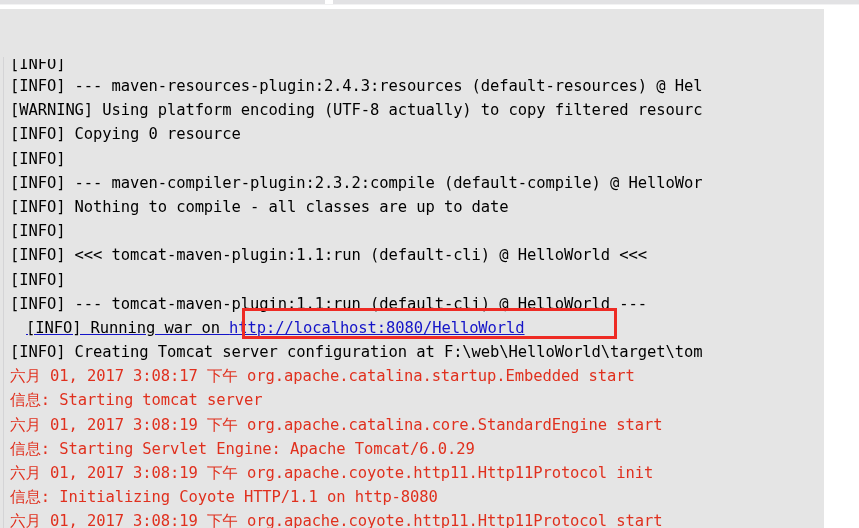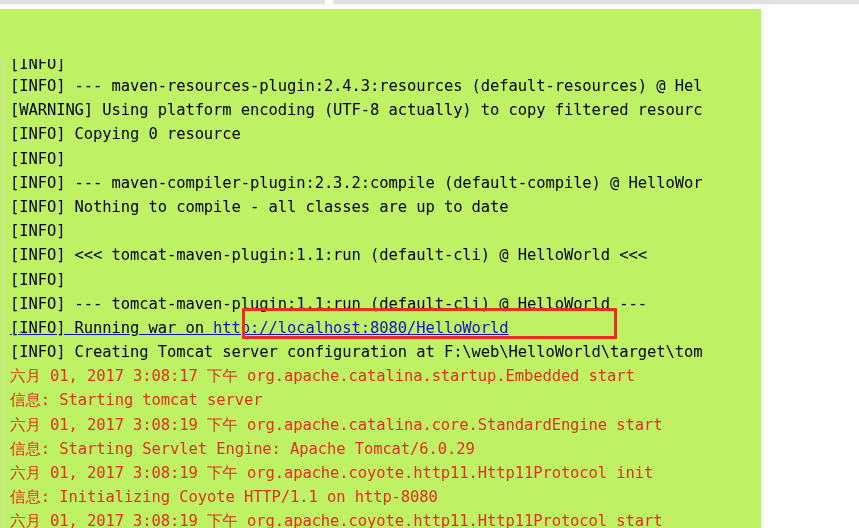--- a/index.html
+++ b/index.html
@@ -47,23 +47,23 @@
     width: 859px;
     height: 1px;
     background: #f2f2f3;
   }
 
   
   #console-panel {
     position: absolute;
     left: 0;
     top: 9px;
-    width: 761px;
+    width: 824px;
     height: 519px;
-    background: #bef264;
+    background: #e5e5e5;
     overflow: hidden;
   }
 
   #console-gutter-border {
     position: absolute;
     left: 3px;
     top: 48px;
     width: 1px;
     height: 471px;
     background: #d4d4d6;
@@ -101,20 +101,21 @@
   .log-line.sev-tomcat {
     color: #e0301e;
   }
   .log-line.link-line {
     color: #1414c8;
     text-decoration: underline;
   }
   .log-line .lead {
     color: #000000;
     text-decoration: none;
+    margin-left: 16px;
   }
 
   
   #url-highlight-box {
     position: absolute;
     left: 242px;
     top: 299px;
     width: 375px;
     height: 31px;
     border: 3px solid #ee2b24;

